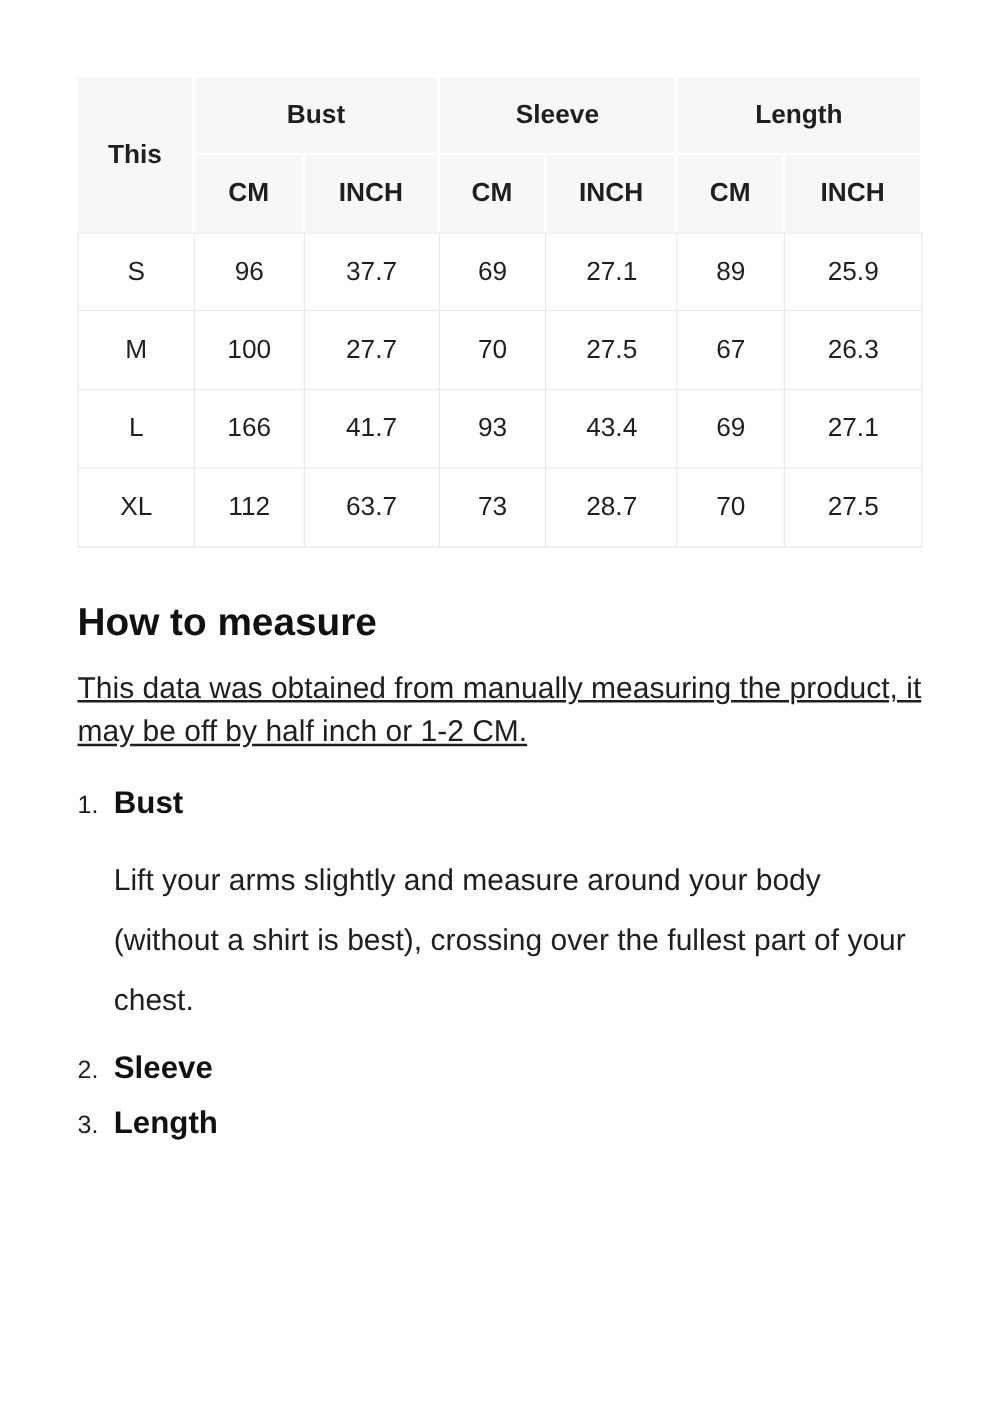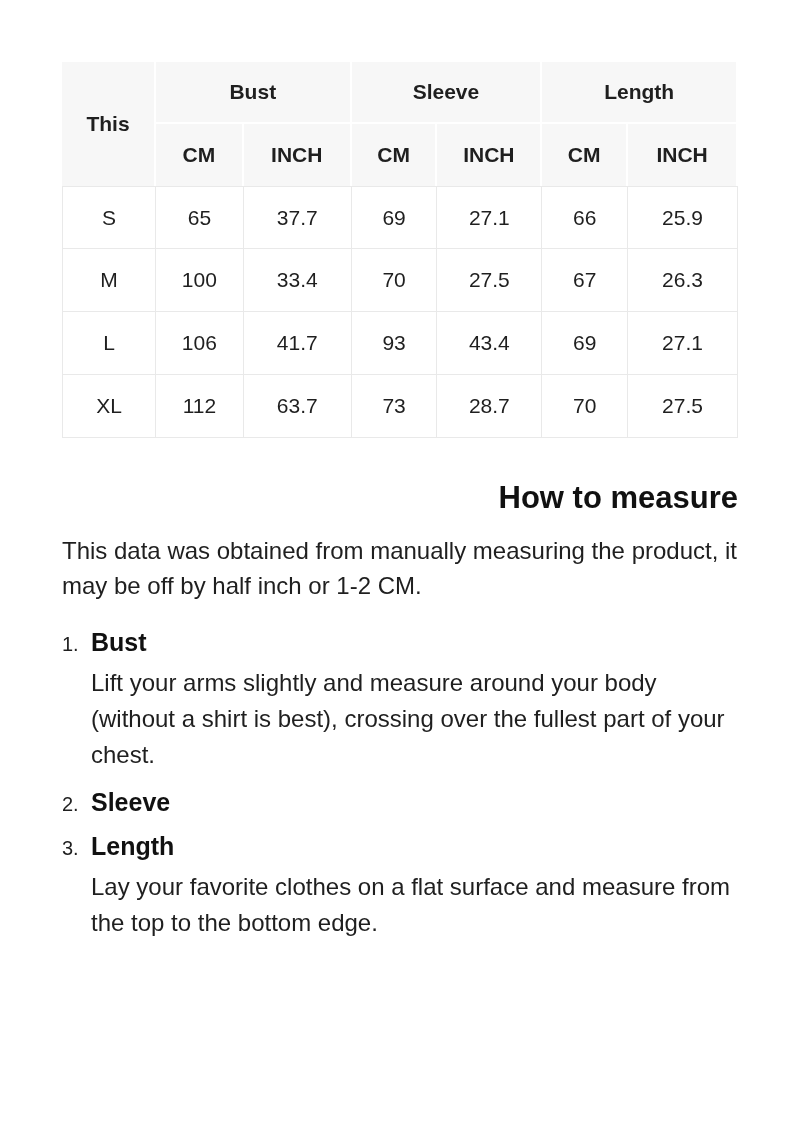--- a/index.html
+++ b/index.html
@@ -64,26 +64,26 @@
     border-top: 1px solid #e9e9e9;
   }
 
   
   .htm-title {
     font-size: 31px;
     font-weight: bold;
     line-height: 36px;
     margin: 42px 0 17px 0;
     color: #111111;
-    text-align: right;
   }
   .htm-intro {
     font-size: 24px;
     line-height: 35px;
     margin: 0 0 24px 0;
+    text-decoration: underline;
   }
   ol.steps {
     list-style: none;
     margin: 0;
     padding: 0;
   }
   ol.steps li {
     margin: 0 0 14px 0;
   }
   .step-head {
@@ -96,23 +96,23 @@
     font-size: 20px;
     color: #1f1f1f;
   }
   .step-title {
     font-size: 25px;
     font-weight: bold;
     line-height: 30px;
     color: #111111;
   }
   .step-desc {
-    margin: 8px 0 0 29px;
+    margin: 24px 0 0 29px;
     font-size: 24px;
-    line-height: 36px;
+    line-height: 48px;
   }
 </style>
 </head>
 <body>
 
 <div class="page">
 
   <table class="size-chart">
     <colgroup>
       <col class="c-size">
@@ -135,39 +135,39 @@
         <th>INCH</th>
         <th>CM</th>
         <th>INCH</th>
         <th>CM</th>
         <th>INCH</th>
       </tr>
     </thead>
     <tbody>
       <tr>
         <td>S</td>
-        <td>65</td>
+        <td>96</td>
         <td>37.7</td>
         <td>69</td>
         <td>27.1</td>
-        <td>66</td>
+        <td>89</td>
         <td>25.9</td>
       </tr>
       <tr>
         <td>M</td>
         <td>100</td>
-        <td>33.4</td>
+        <td>27.7</td>
         <td>70</td>
         <td>27.5</td>
         <td>67</td>
         <td>26.3</td>
       </tr>
       <tr>
         <td>L</td>
-        <td>106</td>
+        <td>166</td>
         <td>41.7</td>
         <td>93</td>
         <td>43.4</td>
         <td>69</td>
         <td>27.1</td>
       </tr>
       <tr>
         <td>XL</td>
         <td>112</td>
         <td>63.7</td>
@@ -195,17 +195,16 @@
       <div class="step-head">
         <span class="step-num">2.</span>
         <span class="step-title">Sleeve</span>
       </div>
     </li>
     <li>
       <div class="step-head">
         <span class="step-num">3.</span>
         <span class="step-title">Length</span>
       </div>
-      <p class="step-desc">Lay your favorite clothes on a flat surface and measure from the top to the bottom edge.</p>
     </li>
   </ol>
 
 </div>
 
 </body></html>

